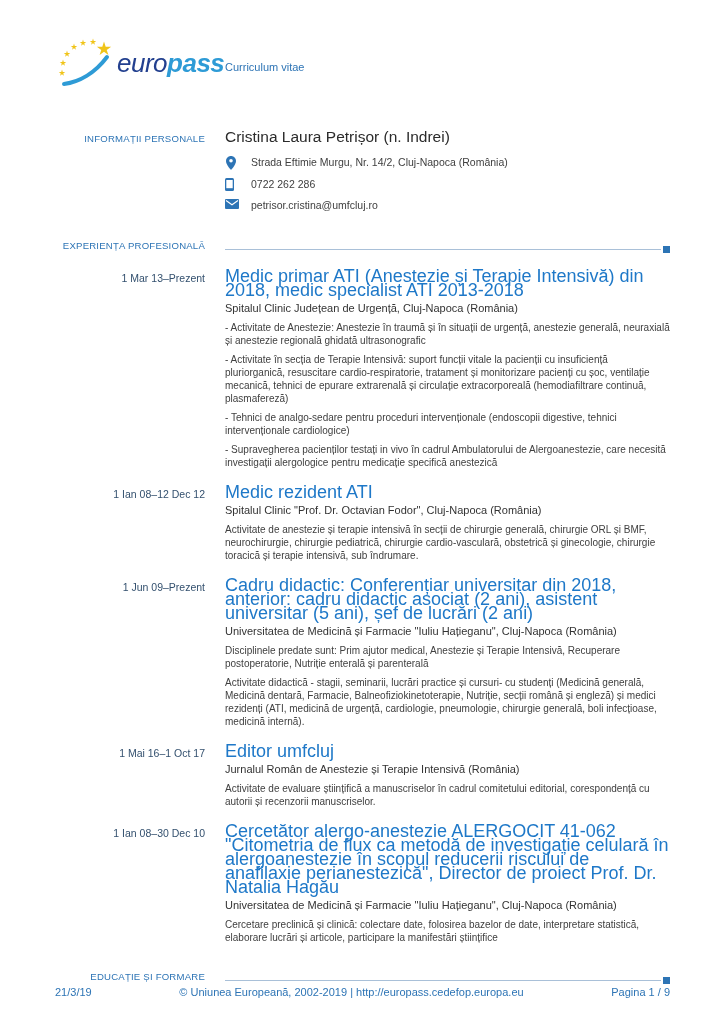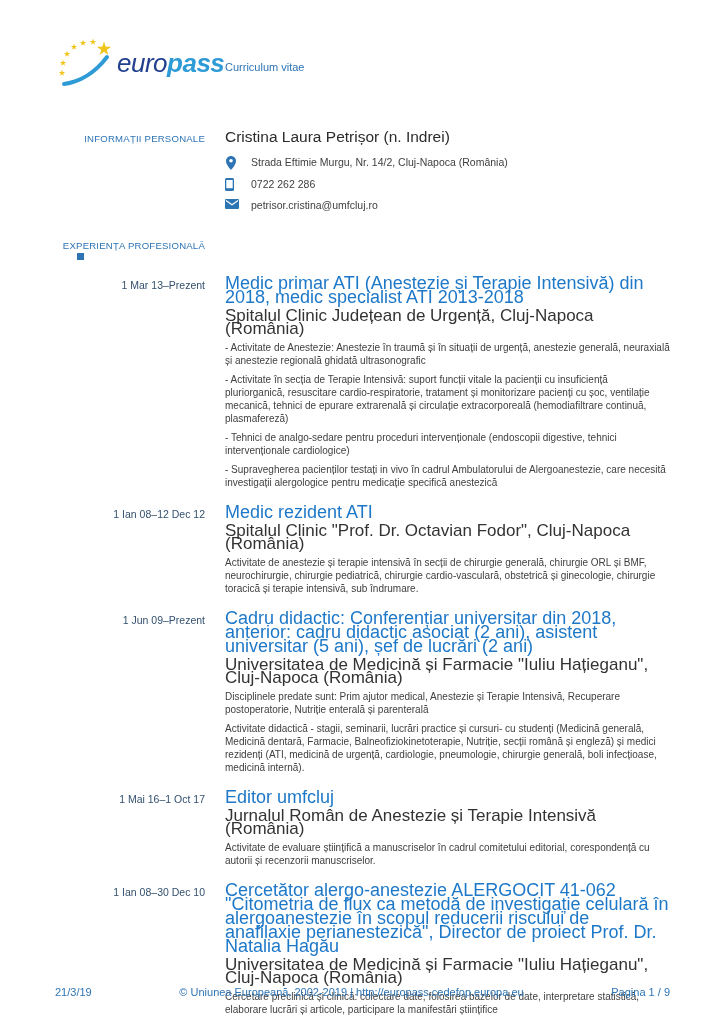--- a/index.html
+++ b/index.html
@@ -13,40 +13,40 @@
 
   
   .header{display:flex;align-items:center;height:58px;}
   .logo{display:flex;align-items:center;width:170px;flex-shrink:0;}
   .logo-word{font-size:26px;margin-left:2px;letter-spacing:-0.5px;white-space:nowrap;}
   .logo-euro{color:#23408f;font-style:italic;font-weight:400;}
   .logo-pass{color:#2e9bd6;font-style:italic;font-weight:700;}
   .cv-label{color:#2d74b5;font-size:11px;margin-top:8px;}
 
   
-  .section-header{display:flex;align-items:flex-start;flex-direction:column;}
+  .section-header{display:flex;align-items:flex-end;}
   .section-label{color:#2d74b5;font-size:9.6px;letter-spacing:0.2px;white-space:nowrap;}
   .rule{flex:1;margin-left:20px;display:flex;align-items:center;}
   .rule-line{flex:1;height:1px;background:#a9c0d8;}
   .rule-square{width:7px;height:7px;background:#2d74b5;margin-left:2px;flex-shrink:0;}
 
   
   .personal-header{margin-top:36px;align-items:baseline;}
   .person-name{font-size:15.5px;color:#2b2b2b;}
   .contact-list{margin-top:10px;}
   .contact-row{display:flex;align-items:flex-start;margin-top:8px;}
   .contact-icon{width:26px;flex-shrink:0;display:flex;align-items:center;}
   .contact-text{font-size:10.5px;color:#404040;}
 
   
   .exp-header{margin-top:24px;}
   .entry{margin-top:16px;}
   .entry-date{font-size:10.5px;color:#33506e;line-height:16px;padding-top:1px;}
   .entry-title{color:#1e78c8;font-size:18px;line-height:14px;}
-  .entry-org{font-size:17px;line-height:13px;color:#333;margin-top:5px;}
+  .entry-org{font-size:11px;line-height:13px;color:#333;margin-top:5px;}
   .entry-para{font-size:10px;line-height:13px;color:#404040;margin:6px 0 0 0;}
 
   .edu-header{margin-top:22px;}
 
   
   .footer{position:absolute;left:55px;right:54px;bottom:26px;
     display:flex;align-items:center;font-size:11px;color:#2d74b5;}
   .footer-center{flex:1;text-align:center;}
 </style>
 </head>

